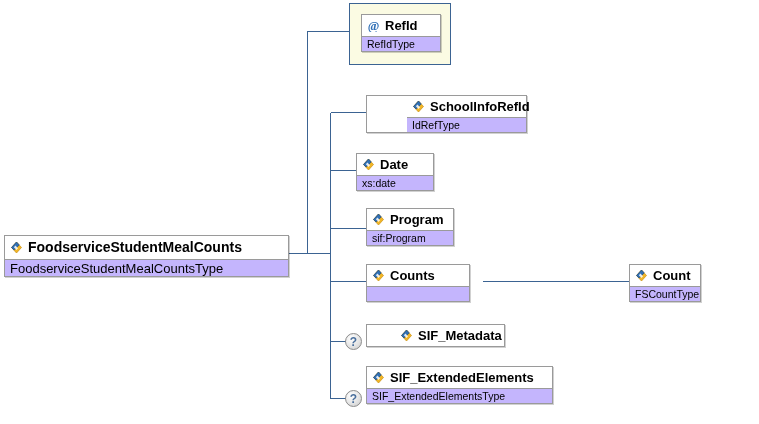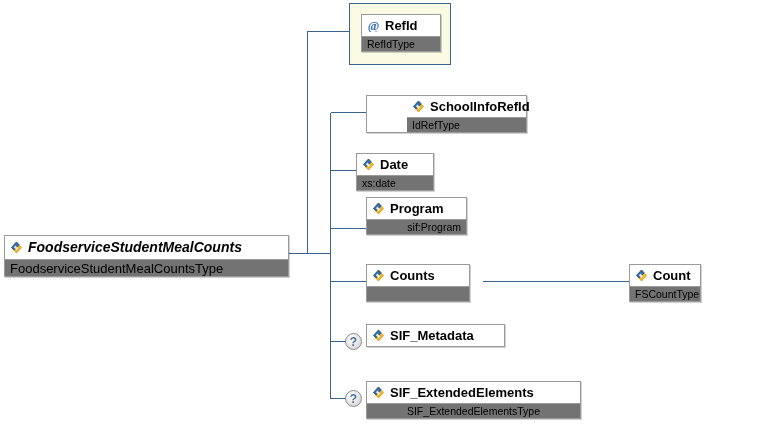--- a/index.html
+++ b/index.html
@@ -47,38 +47,38 @@
     white-space: nowrap;
   }
   .node-label {
     font-size: 13px;
     font-weight: bold;
     color: #000000;
     line-height: 13px;
     letter-spacing: 0px;
   }
   .node-type {
-    background: #737373;
+    background: #c4b5fd;
     border-top: 1px solid #9a9a9a;
     font-size: 10.5px;
     color: #000000;
     padding: 1px 5px 1px 5px;
     height: 15px;
     box-sizing: border-box;
     line-height: 13px;
     white-space: nowrap;
     overflow: hidden;
   }
   .node-type.empty {
     color: transparent;
   }
 
   
   .node.root .node-label { font-size: 14px; }
-  .node.root .node-title { height: 23px; font-style: italic; }
+  .node.root .node-title { height: 23px; }
   .node.root .node-type { height: 17px; font-size: 13px; padding-top: 2px; }
 
   
   .attr-wrapper {
     position: absolute;
     box-sizing: border-box;
     border: 1px solid #3b6392;
     background: #fbfbe3;
   }
 
@@ -190,21 +190,21 @@
           <polygon points="6.5,1 9.2,3.9 4.1,9.1 1.5,6.5" fill="#2f6fb5"></polygon>
           <polygon points="6.5,1 9.2,3.9 4.1,9.1 1.5,6.5" fill="none" stroke="#1b4a80" stroke-width="0.7"></polygon>
           <polygon points="5.4,4.6 8.0,7.3 6.5,8.9 3.9,6.2" fill="#ffffff" opacity="0.85"></polygon>
         </svg>
       </span>
       <span class="node-label">Date</span>
     </div>
     <div class="node-type">xs:date</div>
   </div>
 
-  <div class="node" style="left:366px; top:197px; width:101px;text-align:right;">
+  <div class="node" style="left:366px; top:208px; width:88px;">
     <div class="node-title">
       <span class="icon">
         <svg width="13" height="13" viewBox="0 0 13 13">
           <polygon points="6.5,1 11.5,6.5 6.5,12 1.5,6.5" fill="#f2b626"></polygon>
           <polygon points="6.5,1 11.5,6.5 6.5,12 1.5,6.5" fill="none" stroke="#c98f12" stroke-width="0.7"></polygon>
           <polygon points="6.5,1 9.2,3.9 4.1,9.1 1.5,6.5" fill="#2f6fb5"></polygon>
           <polygon points="6.5,1 9.2,3.9 4.1,9.1 1.5,6.5" fill="none" stroke="#1b4a80" stroke-width="0.7"></polygon>
           <polygon points="5.4,4.6 8.0,7.3 6.5,8.9 3.9,6.2" fill="#ffffff" opacity="0.85"></polygon>
         </svg>
       </span>
@@ -225,39 +225,39 @@
         </svg>
       </span>
       <span class="node-label">Counts</span>
     </div>
     <div class="node-type empty"></div>
   </div>
 
   <div class="marker" style="left:345px; top:333px;">
     <span>?</span>
   </div>
-  <div class="node" style="left:366px; top:324px; width:139px;">
+  <div class="node" style="left:366px; top:324px; width:139px;padding-left:28px;">
     <div class="node-title">
       <span class="icon">
         <svg width="13" height="13" viewBox="0 0 13 13">
           <polygon points="6.5,1 11.5,6.5 6.5,12 1.5,6.5" fill="#f2b626"></polygon>
           <polygon points="6.5,1 11.5,6.5 6.5,12 1.5,6.5" fill="none" stroke="#c98f12" stroke-width="0.7"></polygon>
           <polygon points="6.5,1 9.2,3.9 4.1,9.1 1.5,6.5" fill="#2f6fb5"></polygon>
           <polygon points="6.5,1 9.2,3.9 4.1,9.1 1.5,6.5" fill="none" stroke="#1b4a80" stroke-width="0.7"></polygon>
           <polygon points="5.4,4.6 8.0,7.3 6.5,8.9 3.9,6.2" fill="#ffffff" opacity="0.85"></polygon>
         </svg>
       </span>
       <span class="node-label">SIF_Metadata</span>
     </div>
   </div>
 
   <div class="marker" style="left:345px; top:390px;">
     <span>?</span>
   </div>
-  <div class="node" style="left:366px; top:381px; width:215px;text-align:center;">
+  <div class="node" style="left:366px; top:366px; width:187px;">
     <div class="node-title">
       <span class="icon">
         <svg width="13" height="13" viewBox="0 0 13 13">
           <polygon points="6.5,1 11.5,6.5 6.5,12 1.5,6.5" fill="#f2b626"></polygon>
           <polygon points="6.5,1 11.5,6.5 6.5,12 1.5,6.5" fill="none" stroke="#c98f12" stroke-width="0.7"></polygon>
           <polygon points="6.5,1 9.2,3.9 4.1,9.1 1.5,6.5" fill="#2f6fb5"></polygon>
           <polygon points="6.5,1 9.2,3.9 4.1,9.1 1.5,6.5" fill="none" stroke="#1b4a80" stroke-width="0.7"></polygon>
           <polygon points="5.4,4.6 8.0,7.3 6.5,8.9 3.9,6.2" fill="#ffffff" opacity="0.85"></polygon>
         </svg>
       </span>

